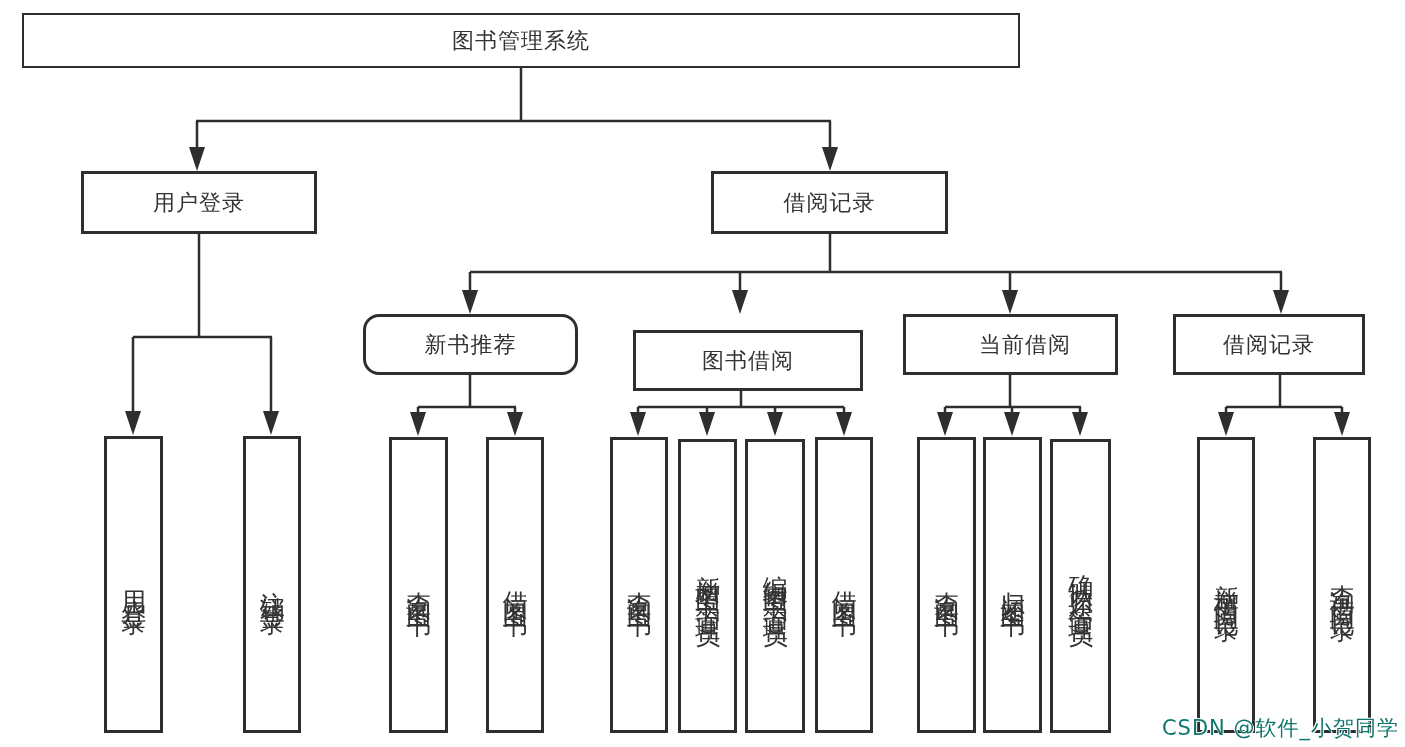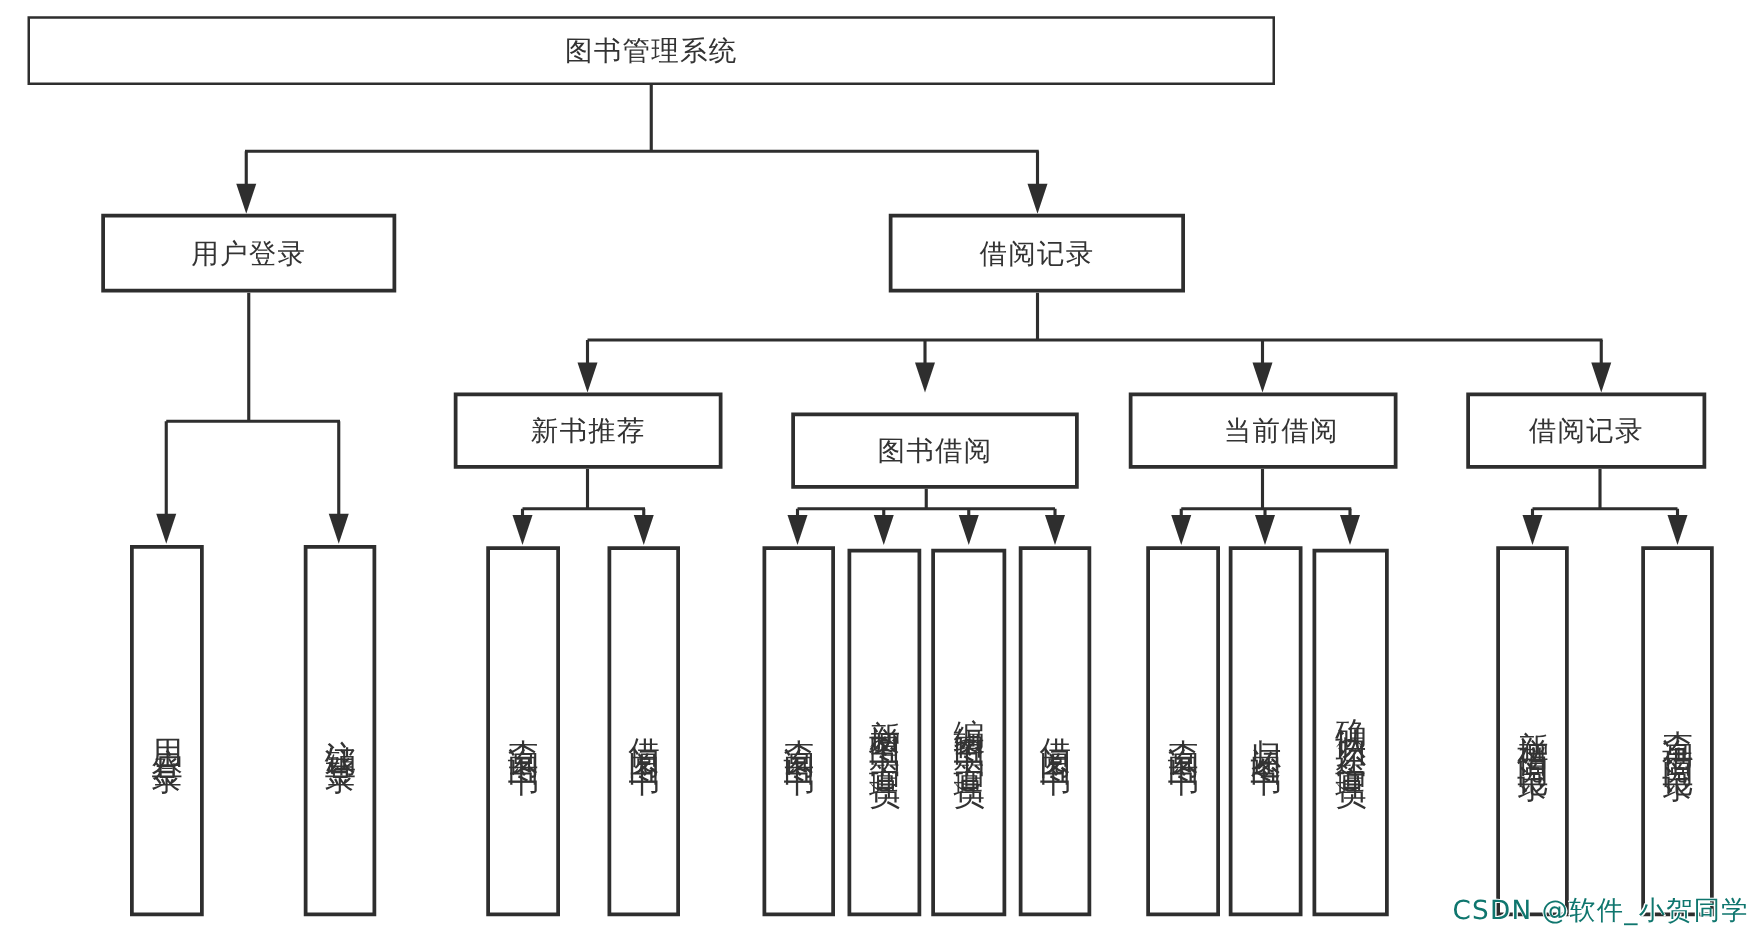--- a/index.html
+++ b/index.html
@@ -130,21 +130,21 @@
     <span>图书管理系统</span>
   </div>
 
   <div class="box hbox" style="left:81px; top:171px; width:236px; height:63px;">
     <span>用户登录</span>
   </div>
   <div class="box hbox" style="left:711px; top:171px; width:237px; height:63px;">
     <span>借阅记录</span>
   </div>
 
-  <div class="box hbox" style="left:363px; top:314px; width:215px; height:61px;">
+  <div class="box hbox" style="left:363px; top:314px; width:215px; height:61px;border-radius:16px;">
     <span>新书推荐</span>
   </div>
   <div class="box hbox" style="left:633px; top:330px; width:230px; height:61px;">
     <span>图书借阅</span>
   </div>
   <div class="box hbox" style="left:903px; top:314px; width:215px; height:61px;padding-left:29px;">
     <span>当前借阅</span>
   </div>
   <div class="box hbox" style="left:1173px; top:314px; width:192px; height:61px;">
     <span>借阅记录</span>

